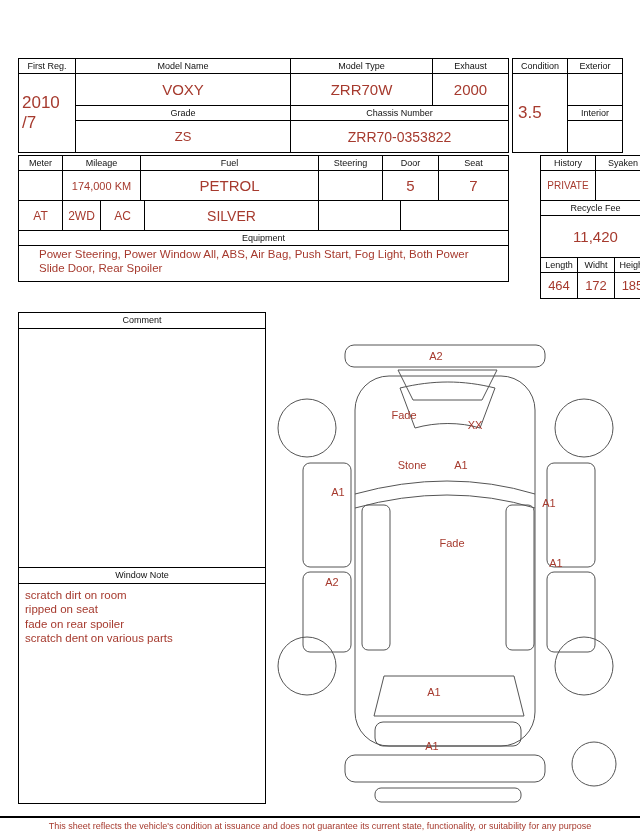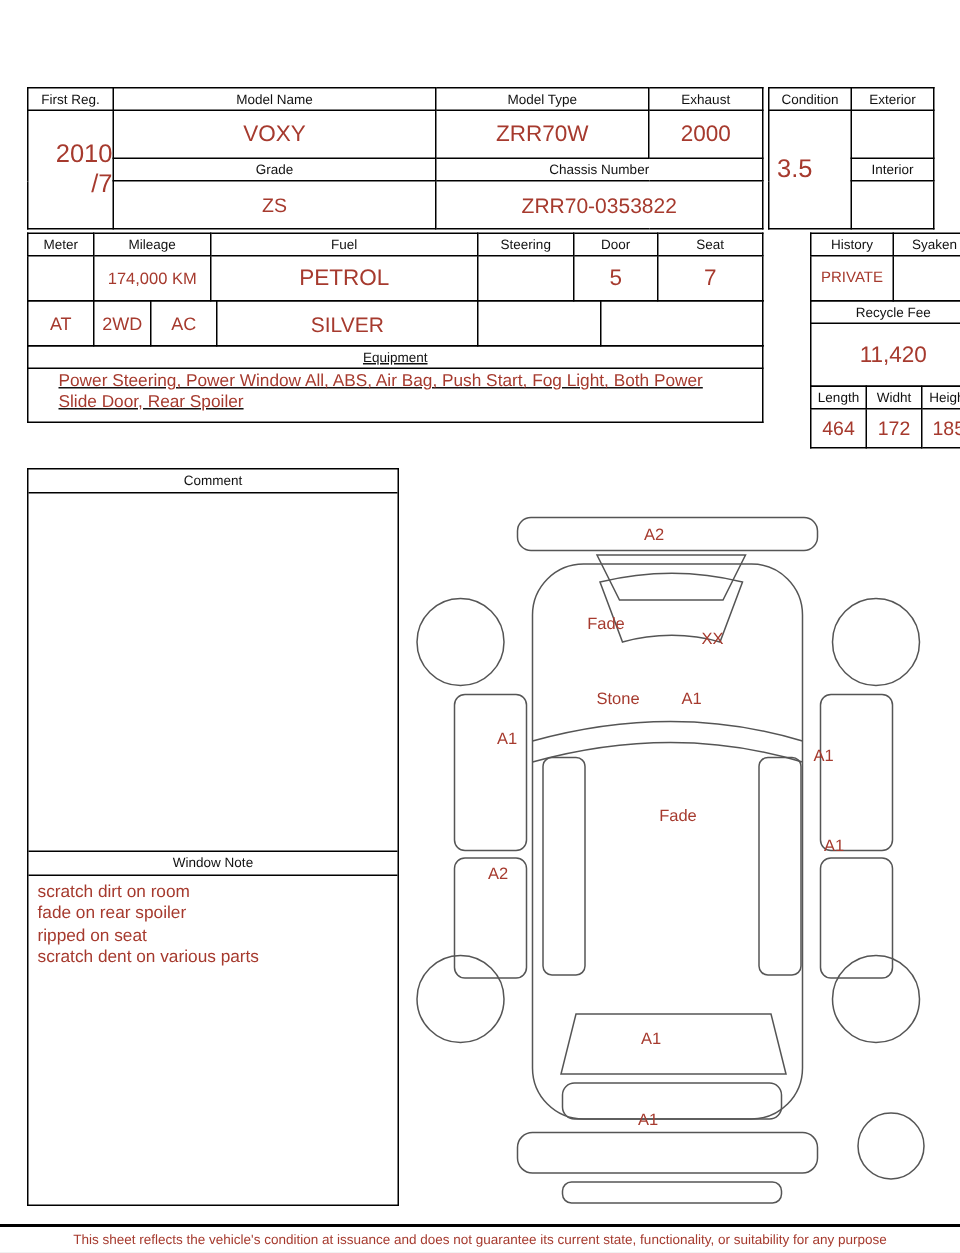--- a/index.html
+++ b/index.html
@@ -7,21 +7,21 @@
          font-family:"Liberation Sans",sans-serif;color:#111;overflow:hidden;}
   .title{position:absolute;top:12px;left:0;width:100%;text-align:center;
          font-family:"Liberation Serif",serif;font-size:22px;font-weight:500;letter-spacing:.5px;color:#000;}
   table{border-collapse:collapse;table-layout:fixed;}
   td{border:1px solid #000;padding:0;overflow:hidden;vertical-align:middle;}
   .lbl{font-size:9px;text-align:center;color:#111;height:14px;line-height:11px;}
   .val{color:#a63a2e;text-align:center;}
   .v10{font-size:10px}.v11{font-size:11px}.v12{font-size:12px}.v13{font-size:13px}
   .v14{font-size:14px}.v15{font-size:15px}.v17{font-size:17px}.v19{font-size:17px}
   .left{text-align:left;}
-  .firstreg{white-space:pre-line;line-height:1.15;padding-left:14px;text-align:right;}
+  .firstreg{white-space:pre-line;line-height:1.15;padding-left:3px;}
   .cond{padding-left:5px;}
   .eqtext{text-align:left;padding:2px 20px;font-size:11.5px;line-height:1.2;vertical-align:top;}
   .abs{position:absolute;}
   .panel{position:absolute;border:1px solid #000;box-sizing:border-box;background:#fff;}
   .panel-hdr{height:15px;line-height:15px;text-align:center;font-size:9px;border-bottom:1px solid #000;color:#111;}
   .special-hdr{border-top:1px solid #000;}
   .comment-space{height:238px;}
   .notes{color:#a63a2e;font-size:11.5px;line-height:1.25;padding:4px 6px;}
   .footer{position:absolute;left:0;top:816px;width:640px;border-top:2px solid #000;
           text-align:center;color:#a63a2e;font-size:9px;padding-top:3px;}
@@ -132,21 +132,21 @@
       <tr style="height:30px">
         <td class="val v12">AT</td>
         <td class="val v12">2WD</td>
         <td class="val v12">AC</td>
         <td class="val v14">SILVER</td>
         <td class="val"></td>
         <td class="val"></td>
       </tr>
     </tbody>
       </table>
-    <table style="width:490px;margin-top:-1px;text-decoration:underline;">
+    <table style="width:490px;margin-top:-1px;">
       <colgroup>
           <col style="width:490px">
         </colgroup>
       <tbody>
           <tr style="height:14px">
         <td class="lbl">Equipment</td>
       </tr>
       <tr style="height:36px">
         <td class="val eqtext">Power Steering, Power Window  All, ABS, Air Bag, Push Start, Fog Light, Both Power Slide Door, Rear Spoiler</td>
       </tr>
@@ -204,22 +204,22 @@
     </tbody>
       </table>
   </div>
 
   <div class="panel" style="left:18px;top:312px;width:248px;height:492px;">
     <div class="panel-hdr">Comment</div>
     <div class="comment-space"></div>
     <div class="panel-hdr special-hdr">Window Note</div>
     <div class="notes">
       <div>scratch dirt on room</div>
+      <div>ripped on seat</div>
       <div>fade on rear spoiler</div>
-      <div>ripped on seat</div>
       <div>scratch dent on various parts</div>
     </div>
   </div>
 
   <svg class="diagram-svg" width="362" height="492" viewBox="0 0 362 492">
 
     <rect class="car-line" x="77" y="33" width="200" height="22" rx="9"></rect>
 
     <path class="car-line" d="M130,58 L229,58 L214,88 L145,88 Z"></path>
 

